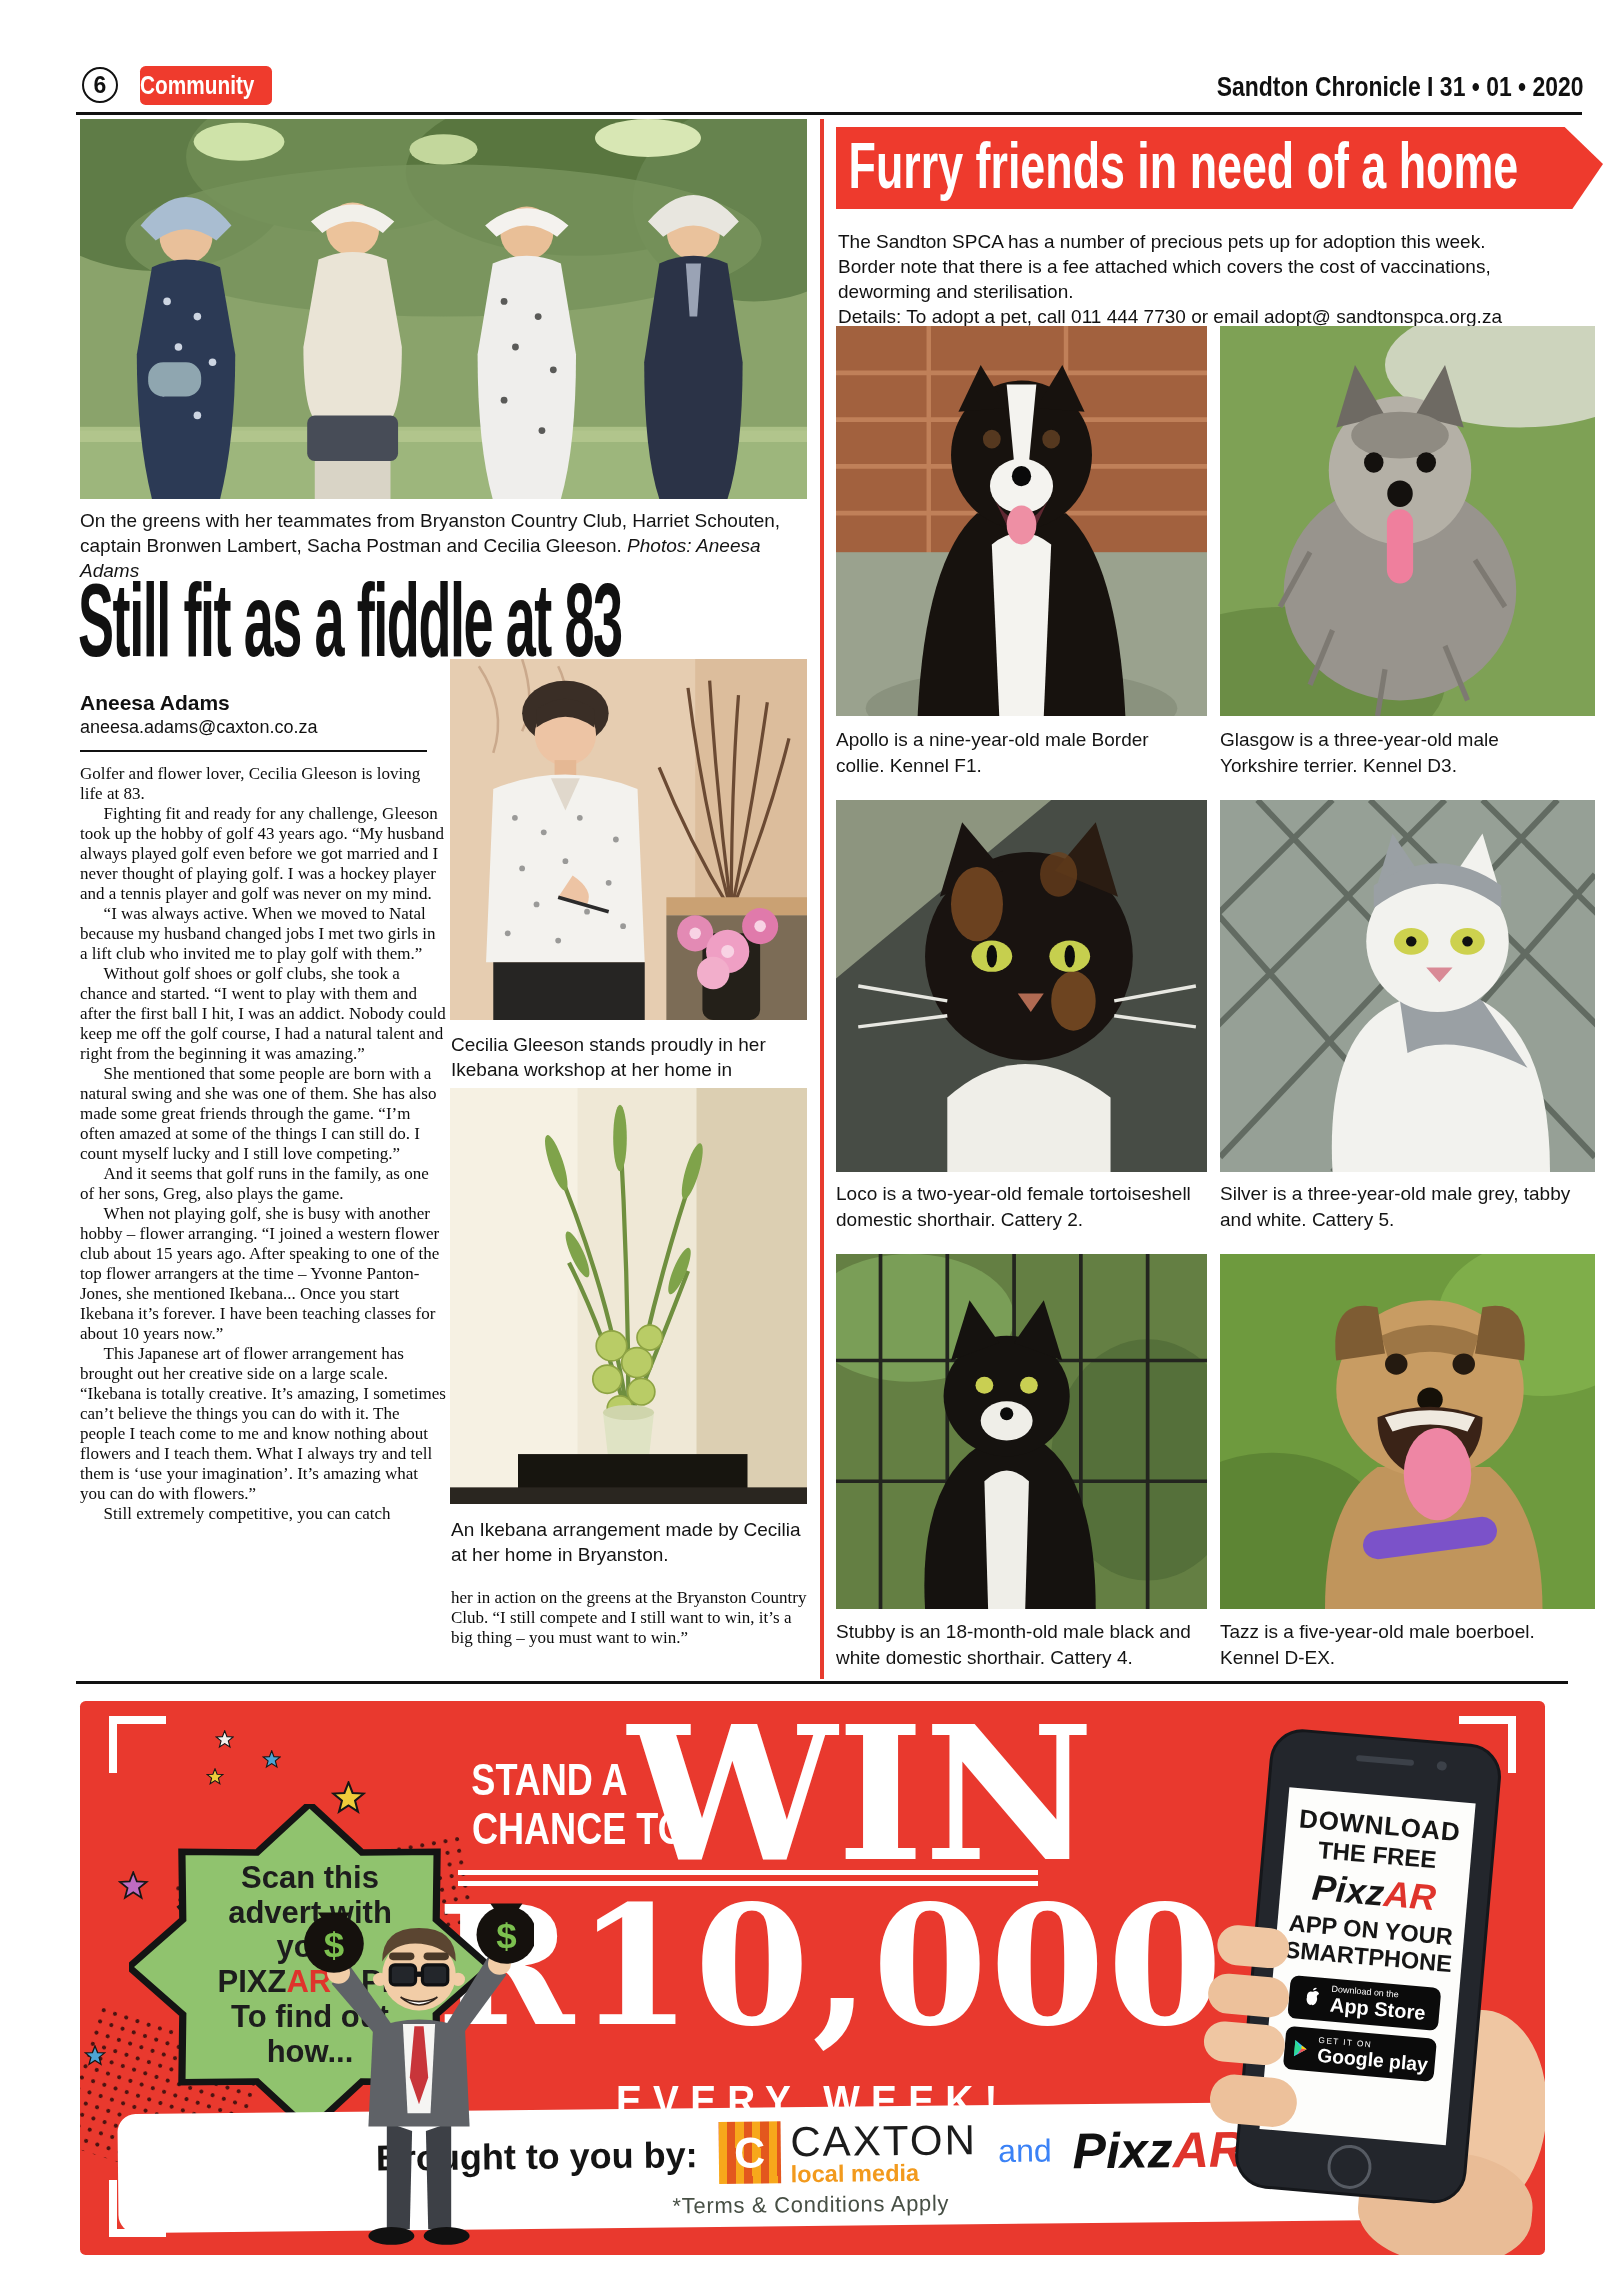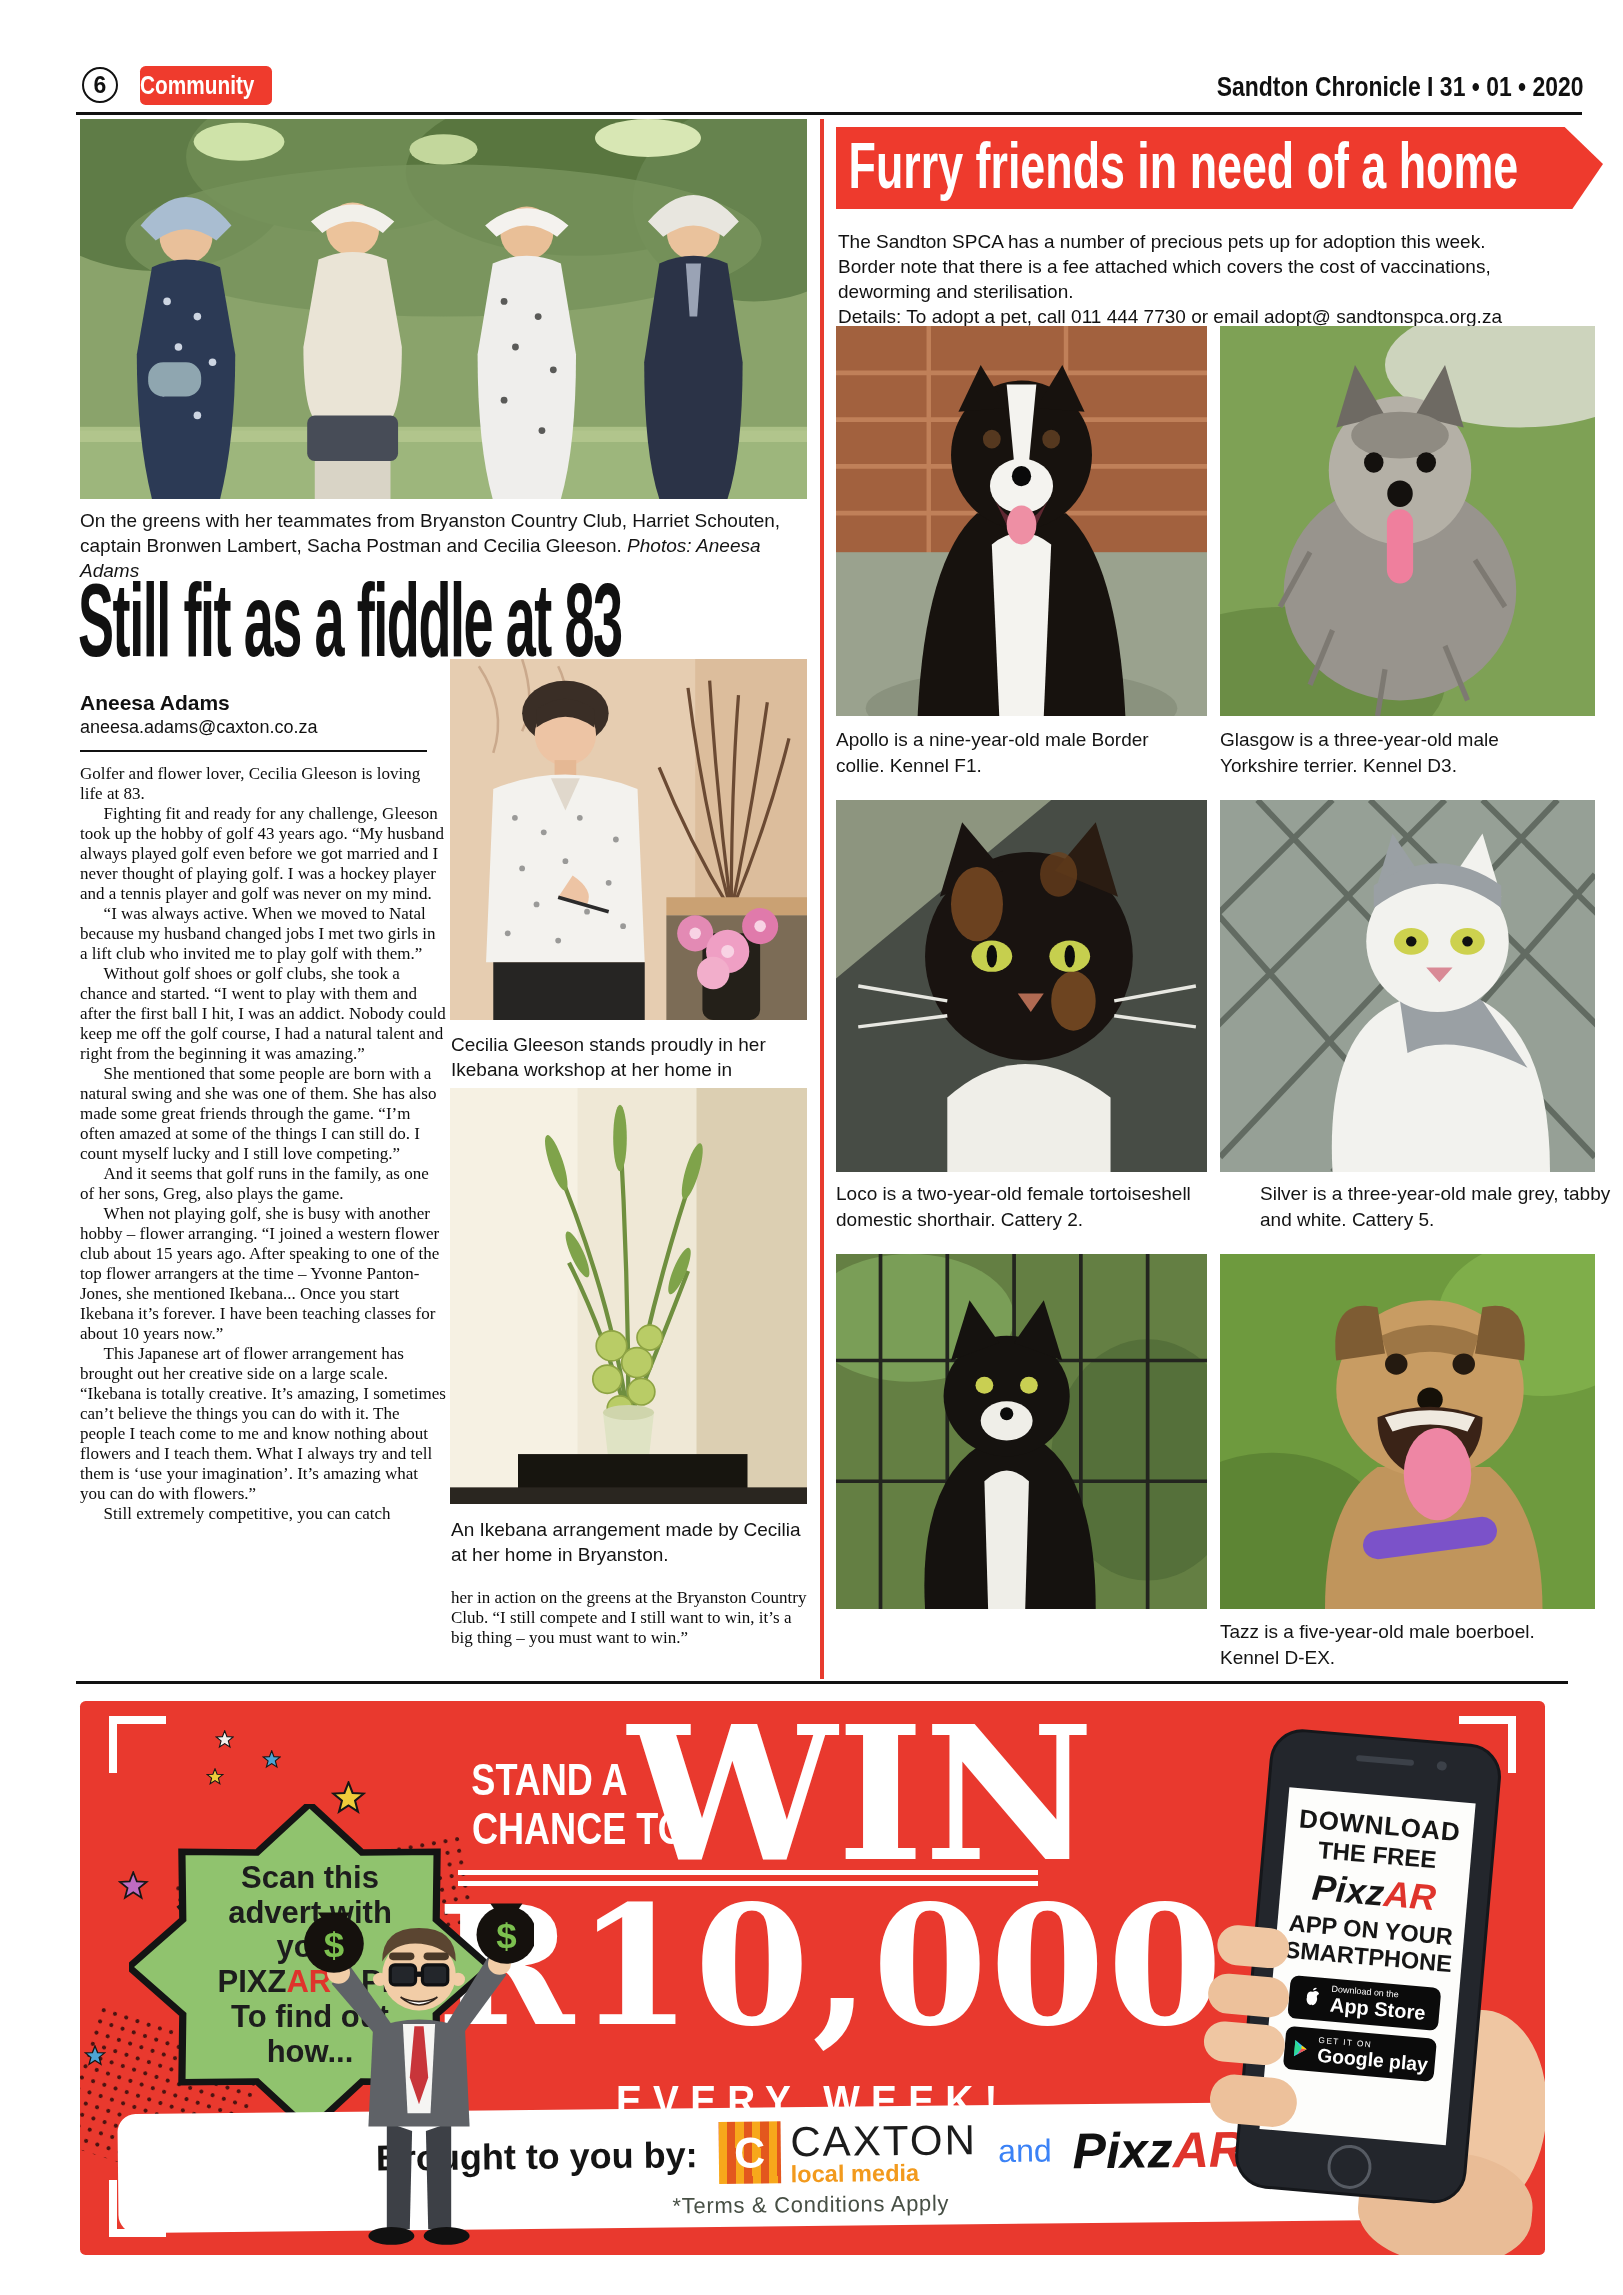--- a/index.html
+++ b/index.html
@@ -343,21 +343,21 @@
         <path d="M75 26 L70 9 L62 21 Z" fill="#f2f2ee"></path>
       <path d="M41 29 Q58 16 75 29 L75 23 Q58 11 41 23 Z" fill="#9aa0a4"></path>
       <ellipse cx="51" cy="38" rx="4.6" ry="3.6" fill="#cdd14e"></ellipse>
         <circle cx="51" cy="38" r="1.4" fill="#111"></circle>
       <ellipse cx="66" cy="38" rx="4.6" ry="3.6" fill="#cdd14e"></ellipse>
         <circle cx="66" cy="38" r="1.4" fill="#111"></circle>
       <path d="M55 45 L62 45 L58.5 49 Z" fill="#d98a96"></path>
     </svg>
   </div>
   <div class="abs pet-cap" style="left:836px;top:1181px">Loco is a two-year-old female tortoiseshell domestic shorthair. Cattery 2.</div>
-  <div class="abs pet-cap" style="left:1260px;top:1181px">Silver is a three-year-old male grey, tabby and white. Cattery 5.</div>
+  <div class="abs pet-cap" style="left:1220px;top:1181px">Silver is a three-year-old male grey, tabby and white. Cattery 5.</div>
 
   <div class="abs photo" style="left:836px;top:1254px;width:371px;height:355px">
     <svg viewBox="0 0 100 100" preserveAspectRatio="none">
       <rect width="100" height="100" fill="#647f43"></rect>
       <ellipse cx="20" cy="18" rx="28" ry="18" fill="#7ea35a" opacity=".85"></ellipse>
       <ellipse cx="84" cy="58" rx="26" ry="34" fill="#55703a"></ellipse>
       <g stroke="#23251f" stroke-width="1">
           <line x1="12" y1="0" x2="12" y2="100"></line>
           <line x1="30" y1="0" x2="30" y2="100"></line>
           <line x1="48" y1="0" x2="48" y2="100"></line>
@@ -390,20 +390,21 @@
       <path d="M43 23 Q56 17 69 23 L67 30 Q56 25 45 30 Z" fill="#8a6639" opacity=".7"></path>
       <circle cx="47" cy="31" r="3" fill="#241a10"></circle>
         <circle cx="65" cy="31" r="3" fill="#241a10"></circle>
       <circle cx="56" cy="41" r="3.4" fill="#151008"></circle>
       <path d="M42 46 Q56 40 70 46 Q70 60 56 64 Q42 60 42 46 Z" fill="#3a2317"></path>
       <path d="M44 46 Q56 42 68 46 L66 50 Q56 46 46 50 Z" fill="#efe9df"></path>
       <ellipse cx="58" cy="62" rx="9" ry="13" fill="#ee86a4"></ellipse>
       <rect x="38" y="76" width="36" height="8" rx="4" fill="#7b52c9" transform="rotate(-8 56 80)"></rect>
     </svg>
   </div>
+  <div class="abs pet-cap" style="left:836px;top:1619px">Stubby is an 18-month-old male black and white domestic shorthair. Cattery 4.</div>
   <div class="abs pet-cap" style="left:1220px;top:1619px">Tazz is a five-year-old male boerboel. Kennel D-EX.</div>
 
   <div class="abs rule" style="left:76px;top:1681px;width:1492px;height:2.8px"></div>
 
   <div class="ad">
 
     <div class="bracket tl" style="left:29px;top:15.3px"></div>
     <div class="bracket tr" style="right:29px;top:15.3px"></div>
     <div class="bracket bl" style="left:29px;bottom:18px"></div>
     <div class="bracket br" style="right:29px;bottom:18px"></div>

